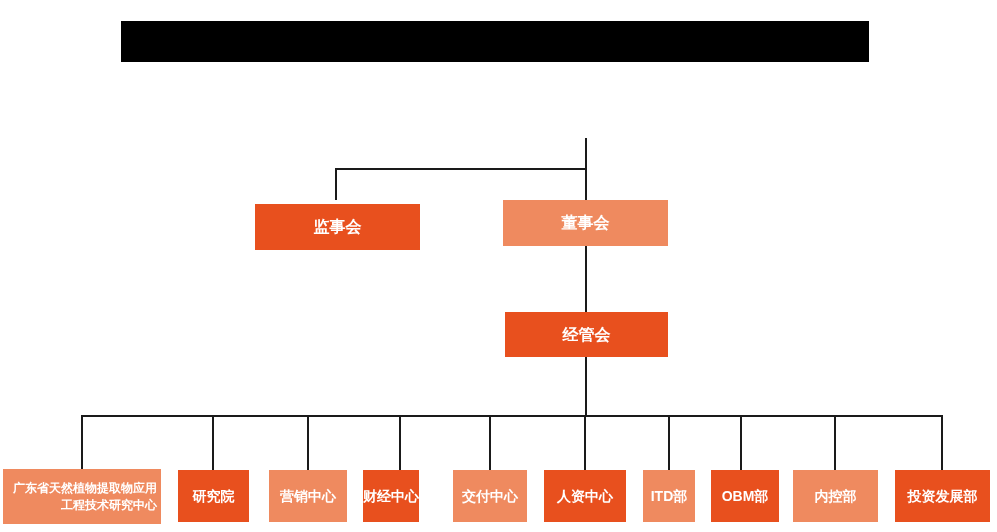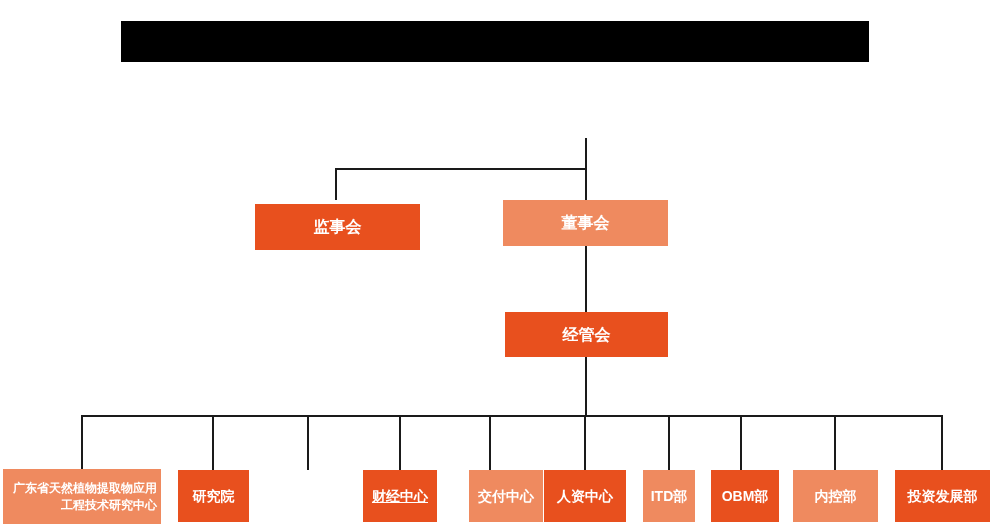--- a/index.html
+++ b/index.html
@@ -57,22 +57,22 @@
   .n-shareholders { left: 504px; top: 92px;  width: 164px; height: 46px; }
   .n-supervisory  { left: 255px; top: 204px; width: 165px; height: 46px; }
   .n-board        { left: 503px; top: 200px; width: 165px; height: 46px; }
   .n-management   { left: 505px; top: 312px; width: 163px; height: 45px; }
 
   
   .dept { font-size: 14px; top: 470px; height: 52px; }
   .d0 { left: 3px;   width: 158px; top: 469px; height: 55px; font-size: 12px; padding: 0 4px; text-align: right; }
   .d1 { left: 178px; width: 71px; text-align: right; }
   .d2 { left: 269px; width: 78px; }
-  .d3 { left: 363px; width: 74px; text-decoration: underline; }
-  .d4 { left: 453px; width: 74px; margin-left: 16px; }
+  .d3 { left: 363px; width: 56px; }
+  .d4 { left: 453px; width: 74px; }
   .d5 { left: 544px; width: 82px; }
   .d6 { left: 643px; width: 52px; }
   .d7 { left: 711px; width: 68px; }
   .d8 { left: 793px; width: 85px; text-align: right; }
   .d9 { left: 895px; width: 95px; }
 </style>
 </head>
 <body>
 
 <div class="canvas" style="--c-primary: #E8501E; --c-secondary: #EF8A5F; --c-line: #1a1a1a; --c-redaction: #000000;">
@@ -106,20 +106,21 @@
 
 
   <div class="node n-supervisory variant-primary">监事会</div>
 
   <div class="node n-board variant-secondary">董事会</div>
 
   <div class="node n-management variant-primary">经管会</div>
 
   <div class="node dept d0 variant-secondary">广东省天然植物提取物应用工程技术研究中心</div>
   <div class="node dept d1 variant-primary">研究院</div>
+  <div class="node dept d2 variant-secondary">营销中心</div>
   <div class="node dept d3 variant-primary">财经中心</div>
   <div class="node dept d4 variant-secondary">交付中心</div>
   <div class="node dept d5 variant-primary">人资中心</div>
   <div class="node dept d6 variant-secondary">ITD部</div>
   <div class="node dept d7 variant-primary">OBM部</div>
   <div class="node dept d8 variant-secondary">内控部</div>
   <div class="node dept d9 variant-primary">投资发展部</div>
 
 </div>
 

